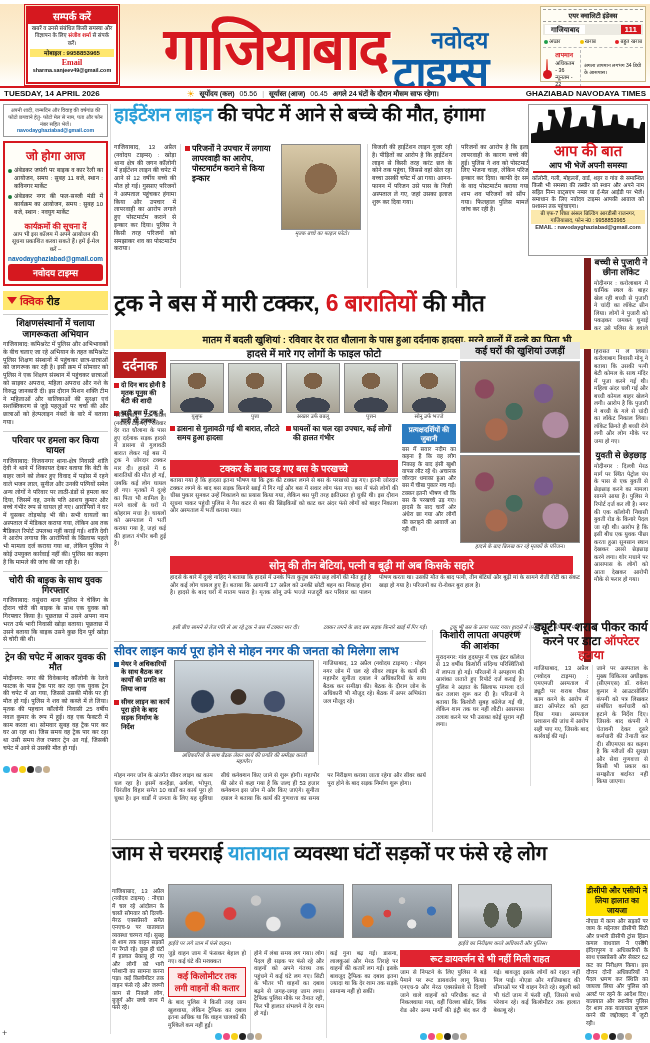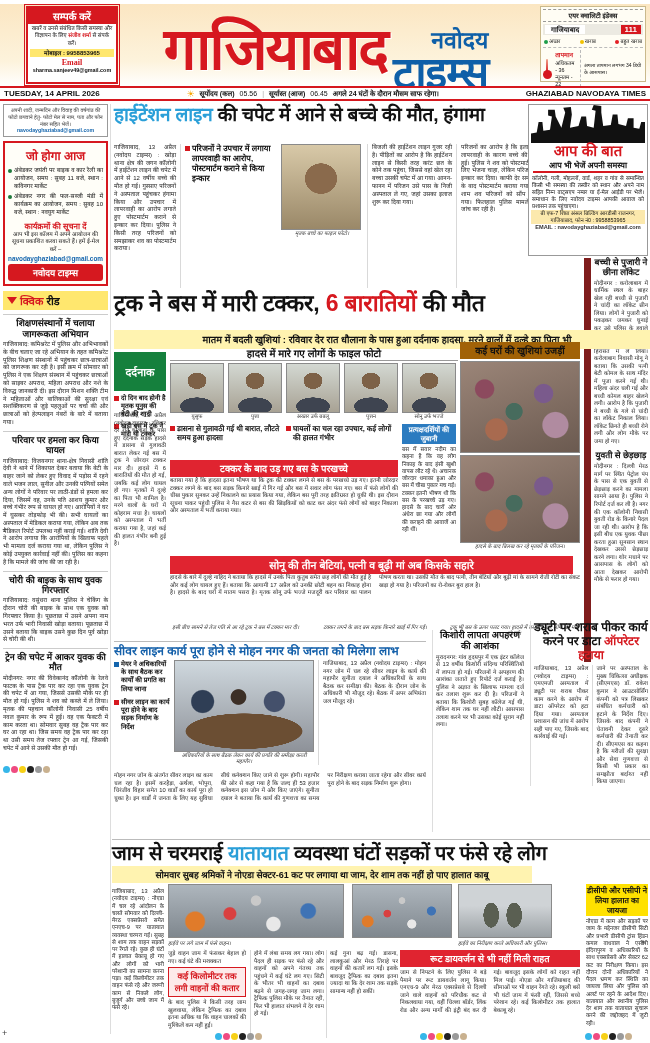--- a/index.html
+++ b/index.html
@@ -93,24 +93,24 @@
               radial-gradient(circle at 35% 55%,#d94040 0 5%,transparent 6%),
               radial-gradient(circle at 60% 75%,#e8e8e8 0 6%,transparent 7%),
               radial-gradient(circle at 80% 50%,#3f73b5 0 5%,transparent 6%),
               radial-gradient(circle at 50% 30%,#c9c9c9 0 5%,transparent 6%),
               linear-gradient(180deg,#aeb6bd,#7f878e);}
   .ph-police{background:radial-gradient(ellipse 12% 34% at 35% 58%,#5a5f52 0 70%,transparent 71%),
              radial-gradient(ellipse 12% 34% at 60% 58%,#5a5f52 0 70%,transparent 71%),
              linear-gradient(180deg,#cfd3d6 0 40%,#9aa0a4 100%);}
   
   .dardnak{left:114px;top:352px;width:52px;}
-  .dardnak-title{background:#15803d;color:#fff;font-weight:900;font-size:11px;text-align:center;padding:12px 0;}
+  .dardnak-title{background:#b91c1c;color:#fff;font-weight:900;font-size:13px;text-align:center;padding:4px 0;}
   .strip-red{background:#e02430;color:#fff;font-weight:900;text-align:center;}
   .witness-title{background:#2b7bc0;color:#fff;font-weight:bold;font-size:7px;text-align:center;padding:1px;}
-  .grief-title{background:#a16207;color:#111;font-weight:900;font-size:9.6px;text-align:center;padding:2px 0;}
+  .grief-title{background:#e5e5e5;color:#111;font-weight:900;font-size:9.6px;text-align:center;padding:2px 0;}
   .rail{left:584px;top:258px;width:64px;height:404px;}
   .rail h3,.kishori h3{margin:0;font-size:8.6px;line-height:1.15;text-align:center;}
   .vline{border-left:1px solid #d9d9d9;}
   
   .sewer-head{left:114px;top:641px;width:312px;font-size:12px;font-weight:900;color:#1460aa;line-height:1.05;}
   .kishori{left:432px;top:630px;width:92px;}
   .operator{left:530px;top:621px;width:118px;}
   .op-head{font-size:12px;font-weight:900;text-align:center;line-height:1.15;}
   
   .jam-head{left:112px;top:839px;width:538px;font-size:20px;font-weight:900;}
@@ -375,21 +375,20 @@
     </div>
     <div style="display:flex;gap:4px;margin-top:3px;">
       <div class="body-txt" style="width:55px;font-size:5.8px;">गाजियाबाद, 13 अप्रैल (नवोदय टाइम्स) : एमएमजी अस्पताल में ड्यूटी पर शराब पीकर काम करने के आरोप में डाटा ऑपरेटर को हटा दिया गया। अस्पताल प्रशासन की जांच में आरोप सही पाए गए, जिसके बाद कार्रवाई की गई।</div>
       <div class="body-txt vline" style="width:52px;padding-left:3px;font-size:5.8px;">जाने पर अस्पताल के मुख्य चिकित्सा अधीक्षक (सीएमएस) डॉ. राकेश कुमार ने आउटसोर्सिंग कंपनी को पत्र लिखकर संबंधित कर्मचारी को हटाने के निर्देश दिए। जिसके बाद कंपनी ने चेतावनी देकर दूसरे कर्मचारी की तैनाती कर दी। सीएमएस का कहना है कि मरीजों की सुरक्षा और सेवा गुणवत्ता से किसी भी प्रकार का समझौता बर्दाश्त नहीं किया जाएगा।</div>
     </div>
   </div>
 
   <div class="abs jam-head hl" style="border-top:1px solid #bbb;padding-top:3px;">
     <span>जाम से चरमराई </span><span class="ltblue">यातायात</span><span> व्यवस्था घंटों सड़कों पर फंसे रहे लोग</span>
   </div>
-  <div class="abs jam-sub">सोमवार सुबह श्रमिकों ने नोएडा सेक्टर-61 कट पर लगाया था जाम, देर शाम तक नहीं हो पाए हालात काबू</div>
 
   <div class="abs body-txt" style="left:112px;top:888px;width:52px;height:146px;overflow:hidden;font-size:5.6px;">गाजियाबाद, 13 अप्रैल (नवोदय टाइम्स) : नोएडा में चल रहे आंदोलन के चलते सोमवार को दिल्ली-मेरठ एक्सप्रेसवे समेत एनएच-9 पर यातायात व्यवस्था चरमरा गई। सुबह से शाम तक वाहन सड़कों पर रेंगते रहे। कुछ ही घंटों में हालात बेकाबू हो गए और लोगों को भारी परेशानी का सामना करना पड़ा। कई किलोमीटर तक वाहन फंसे रहे और जरूरी काम से निकले लोग, बुजुर्ग और बच्चे जाम में फंसे रहे।</div>
 
   <div class="abs ph ph-traffic" style="left:168px;top:884px;width:176px;height:54px;"></div>
   <div class="abs cap" style="left:168px;top:940px;width:176px;text-align:left;">हाईवे पर लगे जाम में फंसे वाहन।</div>
   <div class="abs ph ph-traffic" style="left:352px;top:884px;width:100px;height:54px;"></div>
   <div class="abs ph ph-police" style="left:458px;top:884px;width:94px;height:54px;"></div>
   <div class="abs cap" style="left:458px;top:940px;width:120px;text-align:left;">हाईवे का निरीक्षण करते अधिकारी और पुलिस।</div>
 
   <div class="abs" style="left:168px;top:950px;width:78px;">

